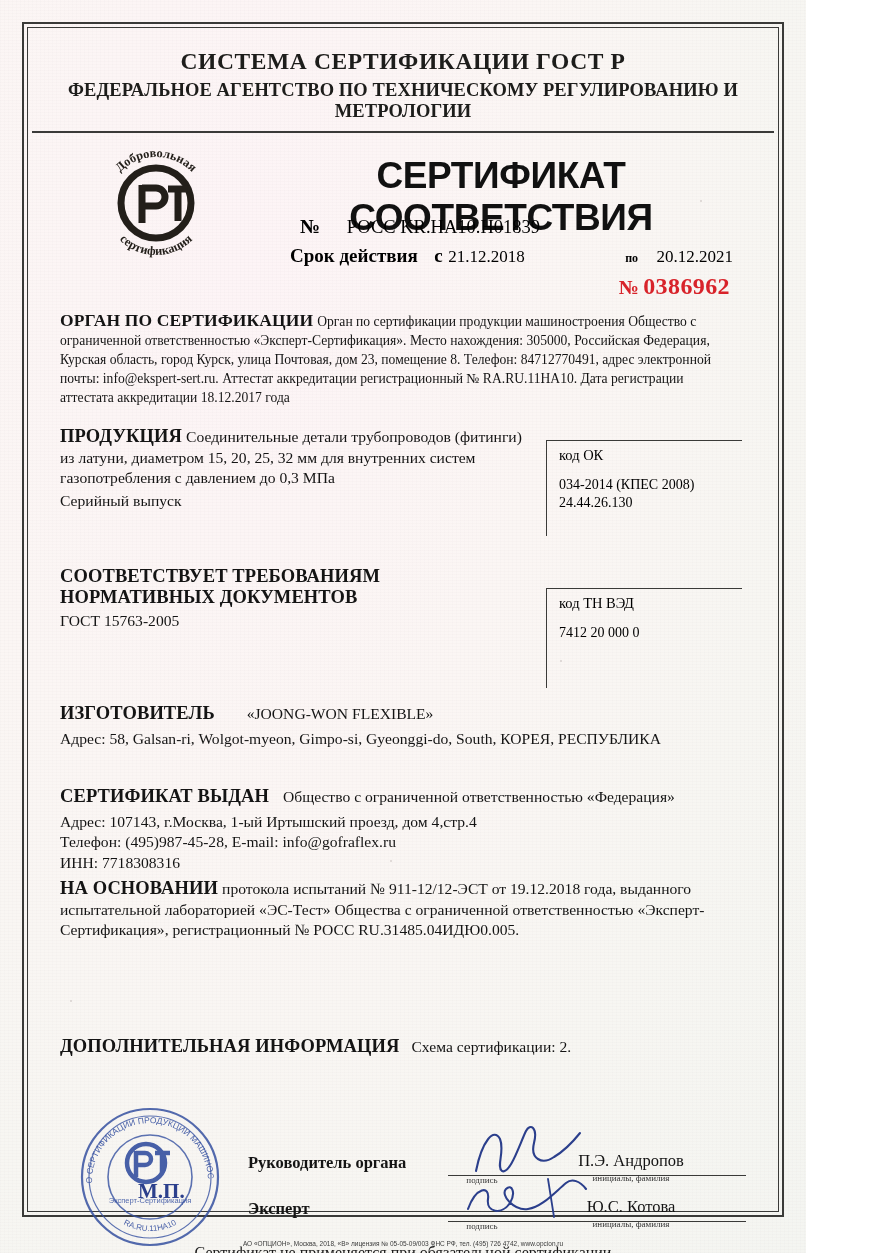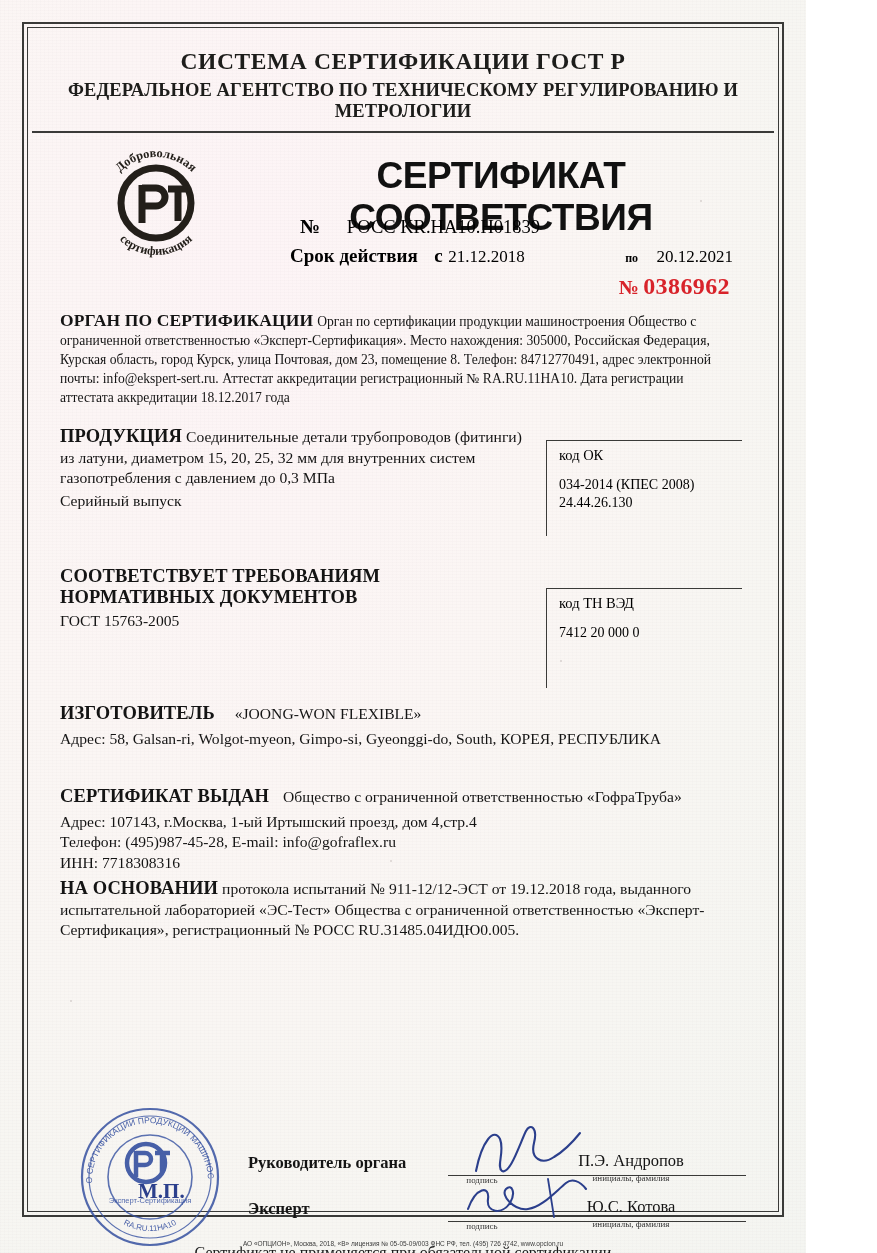--- a/index.html
+++ b/index.html
@@ -433,37 +433,41 @@
         <div class="blk-text lg" style="margin-top:3px">ГОСТ 15763-2005</div>
       </div>
 
       <div class="box-tnved">
         <div class="box-lbl">код ТН ВЭД</div>
         <div class="box-val">7412 20 000 0</div>
       </div>
 
       <div class="sec-maker">
         <span class="blk-title" style="font-size:18.5px">ИЗГОТОВИТЕЛЬ</span>
-        <span class="blk-text lg inline-after" style="margin-left:16px">«JOONG-WON FLEXIBLE»</span>
+        <span class="blk-text lg inline-after" style="margin-left:28px">«JOONG-WON FLEXIBLE»</span>
         <div class="blk-text lg" style="margin-top:4px">Адрес: 58, Galsan-ri, Wolgot-myeon, Gimpo-si, Gyeonggi-do, South, КОРЕЯ, РЕСПУБЛИКА</div>
       </div>
 
       <div class="sec-issued">
         <span class="blk-title" style="font-size:18.5px">СЕРТИФИКАТ ВЫДАН</span>
-        <span class="blk-text lg inline-after" style="margin-left:10px">Общество с ограниченной ответственностью  «ГофраТруба»</span>
+        <span class="blk-text lg inline-after" style="margin-left:10px">Общество с ограниченной ответственностью  «Федерация»</span>
         <div class="blk-text lg" style="margin-top:4px">Адрес: 107143, г.Москва, 1-ый Иртышский проезд, дом 4,стр.4</div>
         <div class="blk-text lg">Телефон: (495)987-45-28, E-mail: info@gofraflex.ru</div>
         <div class="blk-text lg">ИНН: 7718308316</div>
       </div>
 
       <div class="sec-basis">
         <span class="blk-title" style="font-size:18.5px">НА ОСНОВАНИИ</span>
         <span class="blk-text lg inline-after">протокола испытаний № 911-12/12-ЭСТ от 19.12.2018 года, выданного испытательной лабораторией «ЭС-Тест» Общества с ограниченной ответственностью «Эксперт-Сертификация», регистрационный № РОСС RU.31485.04ИДЮ0.005.</span>
       </div>
 
+      <div class="sec-addinfo">
+        <span class="blk-title" style="font-size:18.5px">ДОПОЛНИТЕЛЬНАЯ ИНФОРМАЦИЯ</span>
+        <span class="blk-text lg inline-after" style="margin-left:8px">Схема сертификации: 2.</span>
+      </div>
 
       <div class="sig-area">
 
         <svg class="stamp" viewBox="0 0 148 148">
           <defs>
             <path id="stampArcTop" d="M 16 78 A 58 58 0 0 1 132 78" fill="none"></path>
             <path id="stampArcBot" d="M 18 72 A 56 56 0 0 0 130 72" fill="none"></path>
           </defs>
           <circle cx="74" cy="74" r="68" fill="none" stroke="#3550a0" stroke-width="2.2" opacity="0.85"></circle>
           <circle cx="74" cy="74" r="61" fill="none" stroke="#3550a0" stroke-width="1.2" opacity="0.8"></circle>

